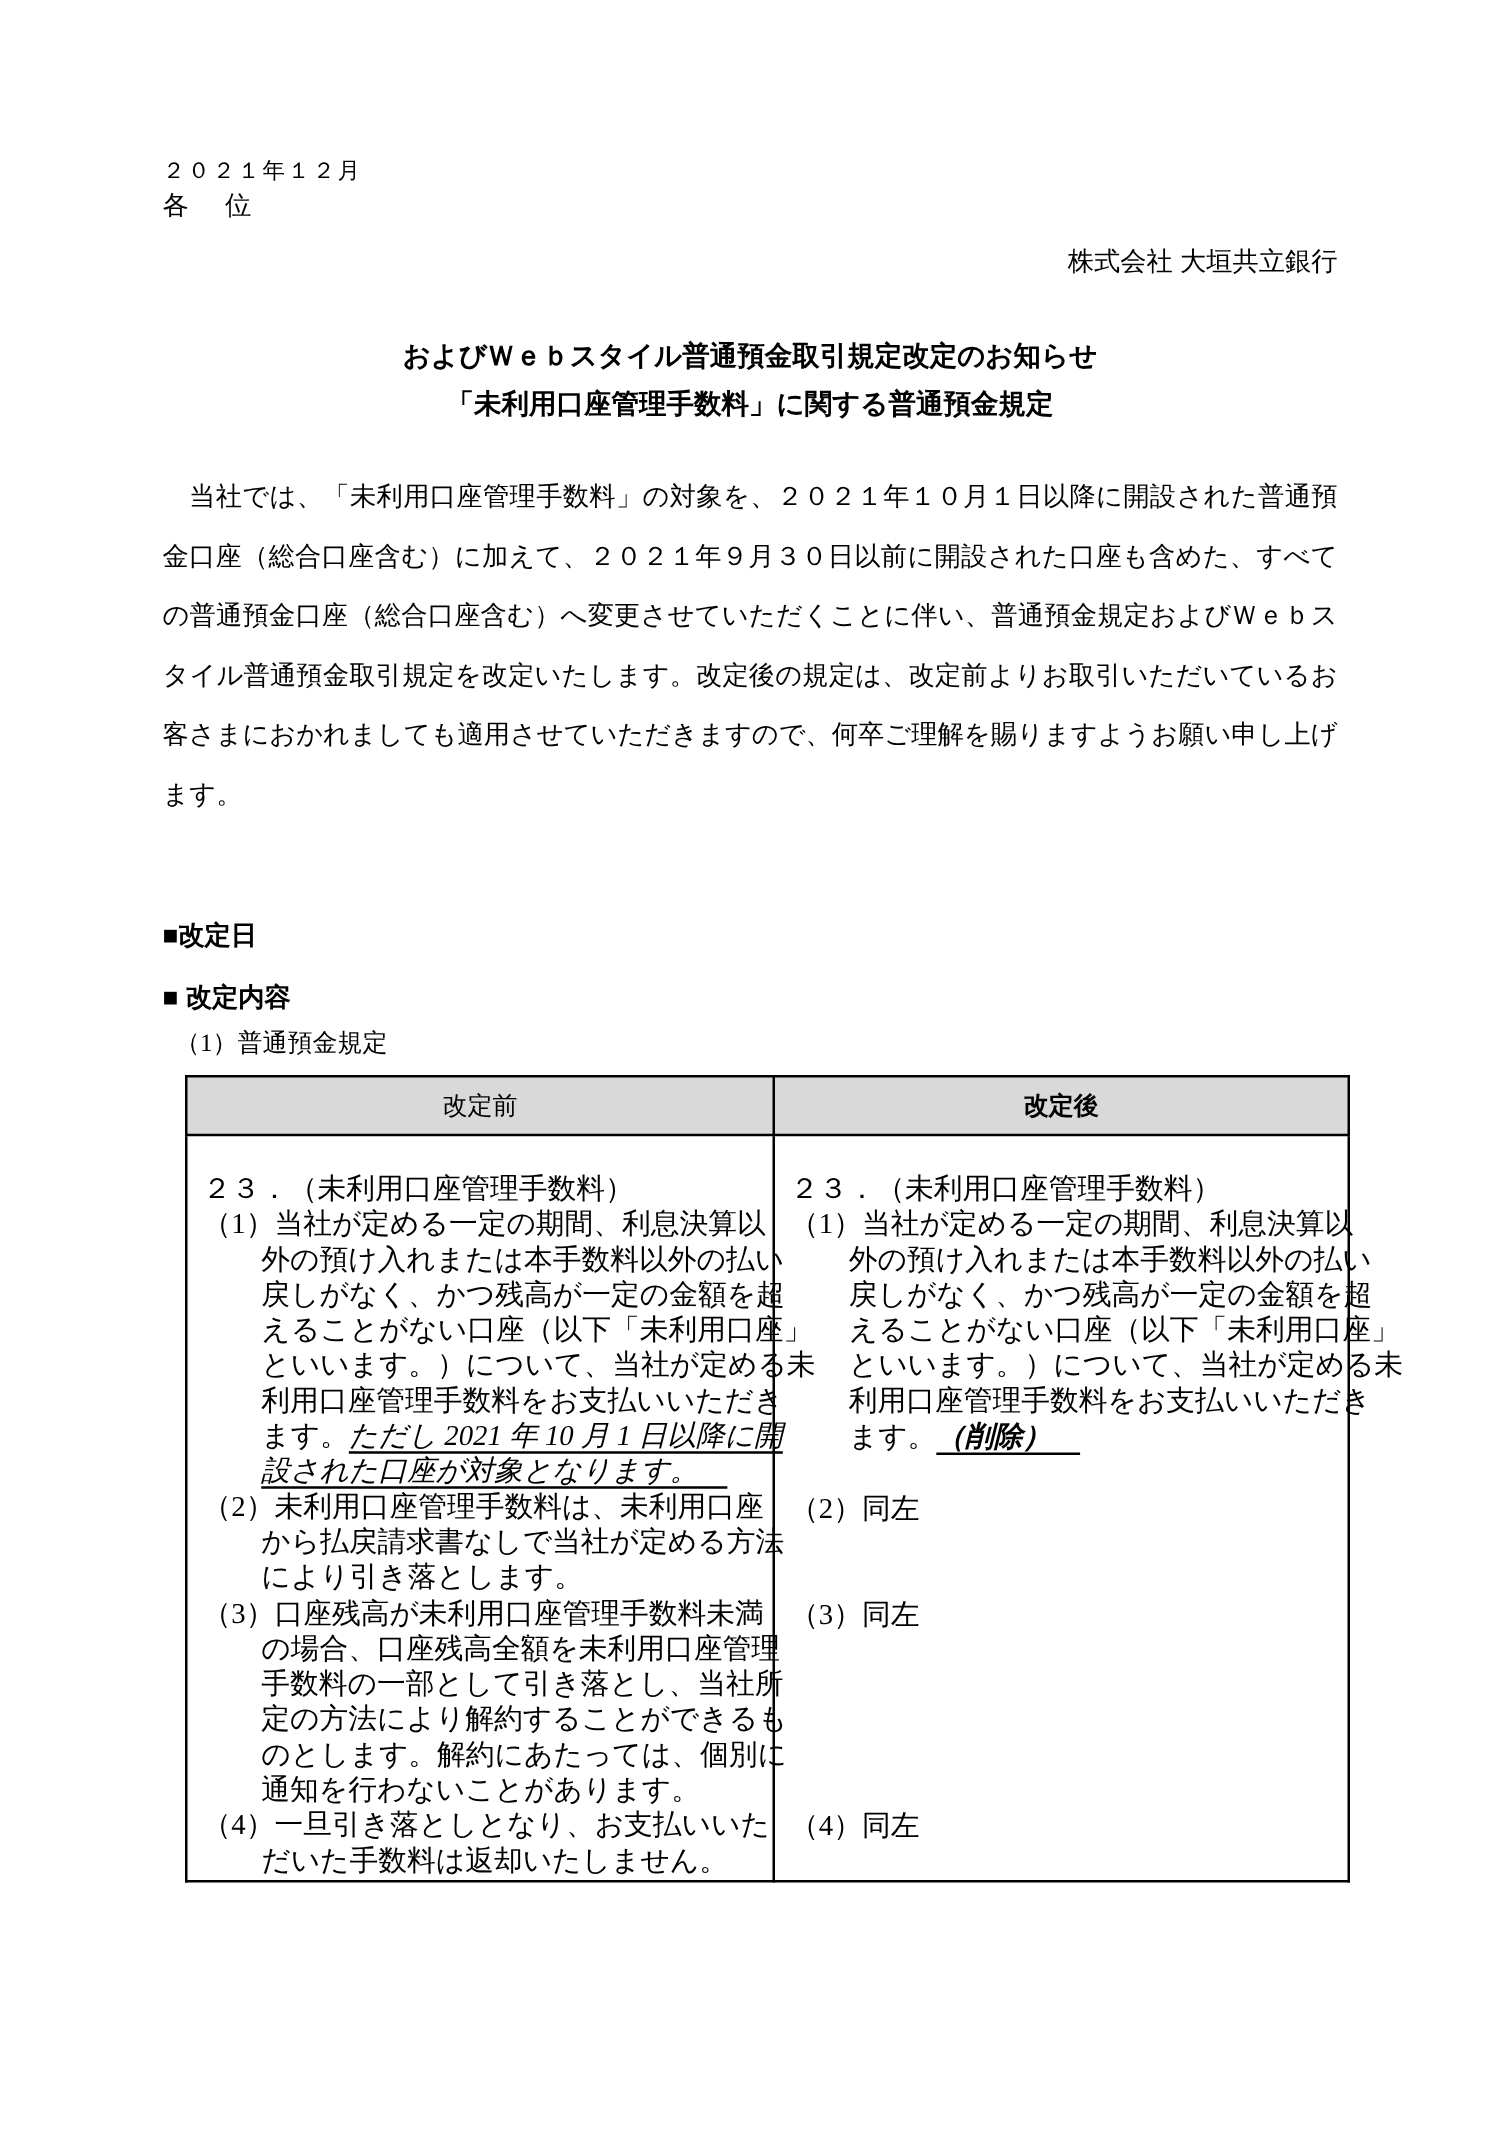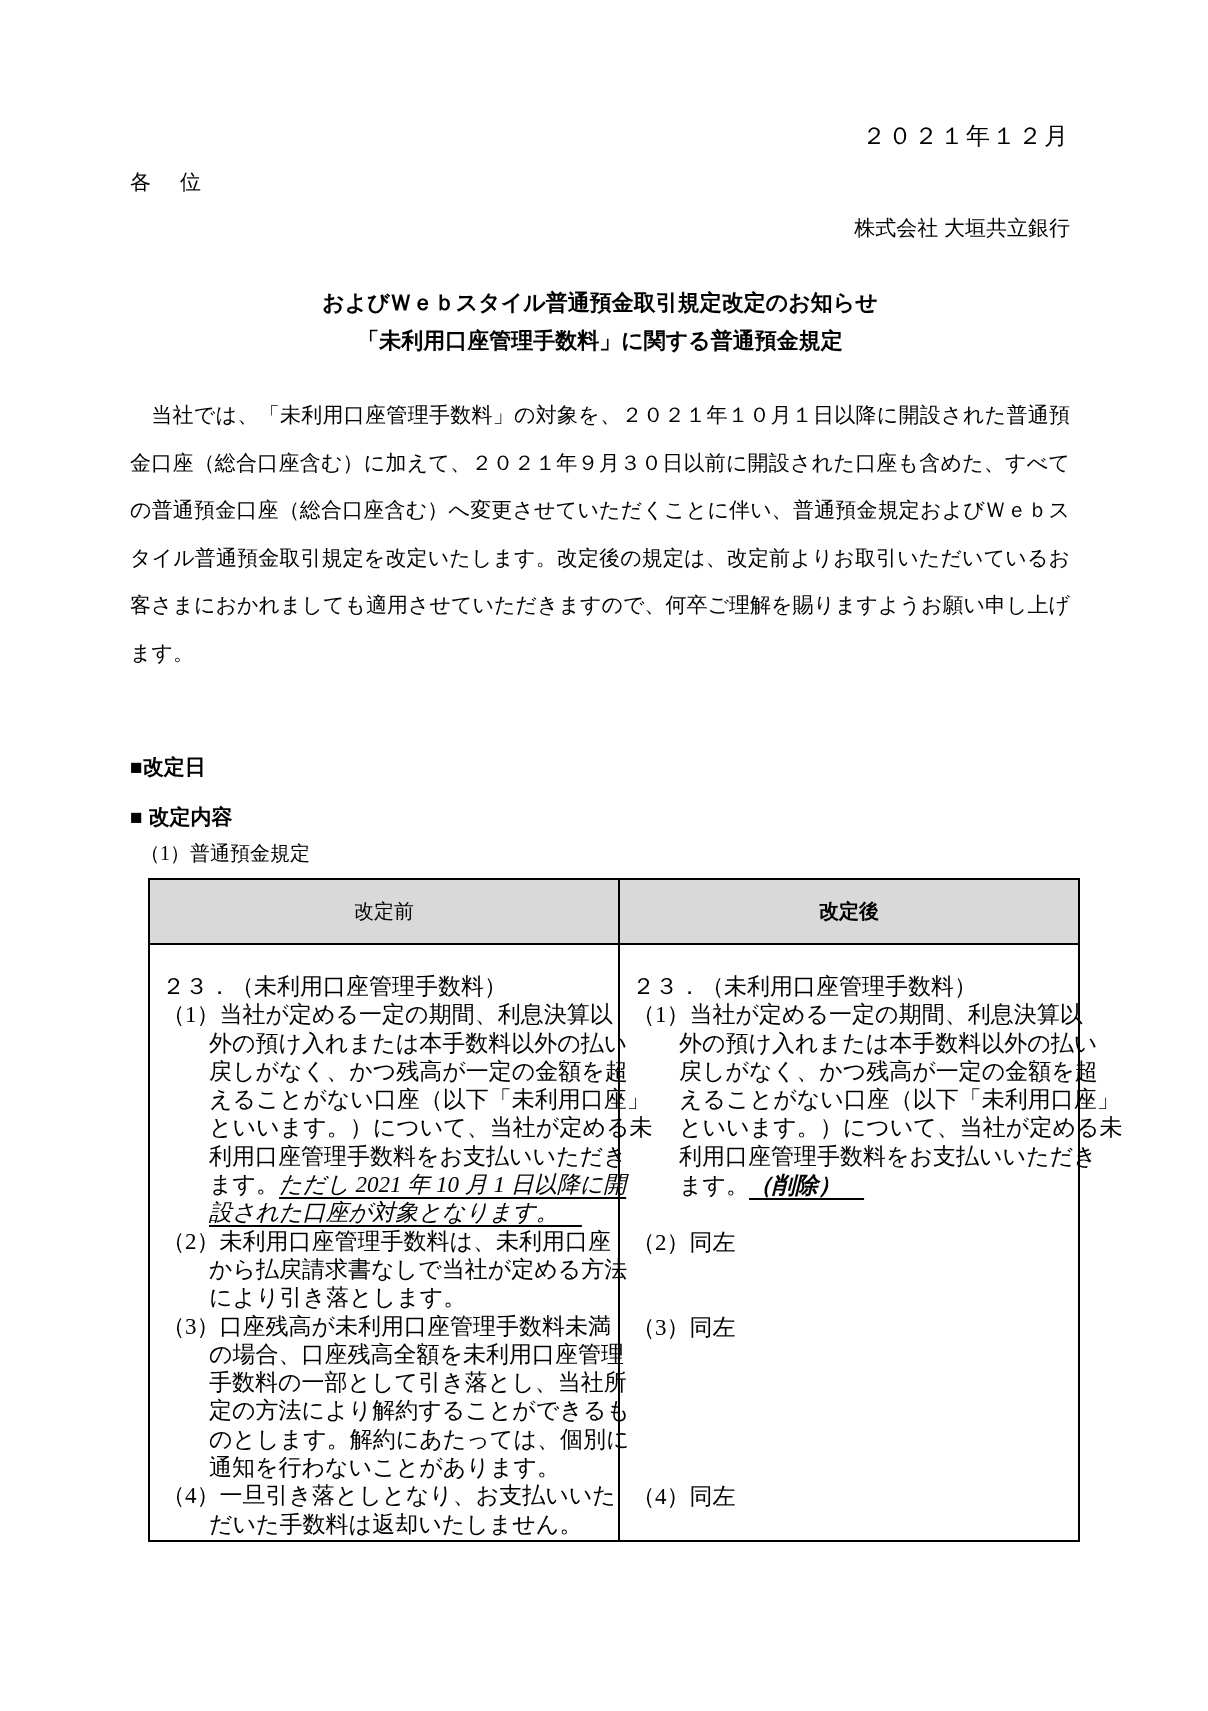--- a/index.html
+++ b/index.html
@@ -11,27 +11,25 @@
     margin: 0 auto;
     background: #ffffff;
     color: #000000;
     font-family: "Liberation Serif", "DejaVu Serif", serif;
     overflow: hidden;
   }
   .content { margin: 0 138px 0 130px; }
 
   .doc-date {
     padding-top: 122px;
-    text-align: right;
-    font-size: 24px;
+    font-size: 18px;
     line-height: 28px;
     letter-spacing: 2px;
   }
   .salutation {
-    margin-top: 18px;
     font-size: 21px;
     line-height: 28px;
     letter-spacing: 4px;
   }
   .company {
     margin-top: 18px;
     text-align: right;
     font-size: 21px;
     line-height: 28px;
     font-family: "Liberation Sans", "DejaVu Sans", sans-serif;
@@ -85,21 +83,21 @@
     table-layout: fixed;
   }
   table.cmp col.c1 { width: 470px; }
   table.cmp col.c2 { width: 460px; }
   table.cmp th, table.cmp td {
     border: 2px solid #000000;
     vertical-align: top;
   }
   table.cmp th {
     background: #d9d9d9;
-    height: 65px;
+    height: 47px;
     vertical-align: middle;
     text-align: center;
     font-size: 20px;
   }
   th.before-h { font-weight: normal; font-family: "Liberation Serif", "DejaVu Serif", serif; }
   th.after-h  { font-weight: bold; font-family: "Liberation Sans", "DejaVu Sans", sans-serif; }
   th.after-h, td.after-c {
     border-left: 5px solid #000000;
     border-right: 5px solid #000000;
   }

